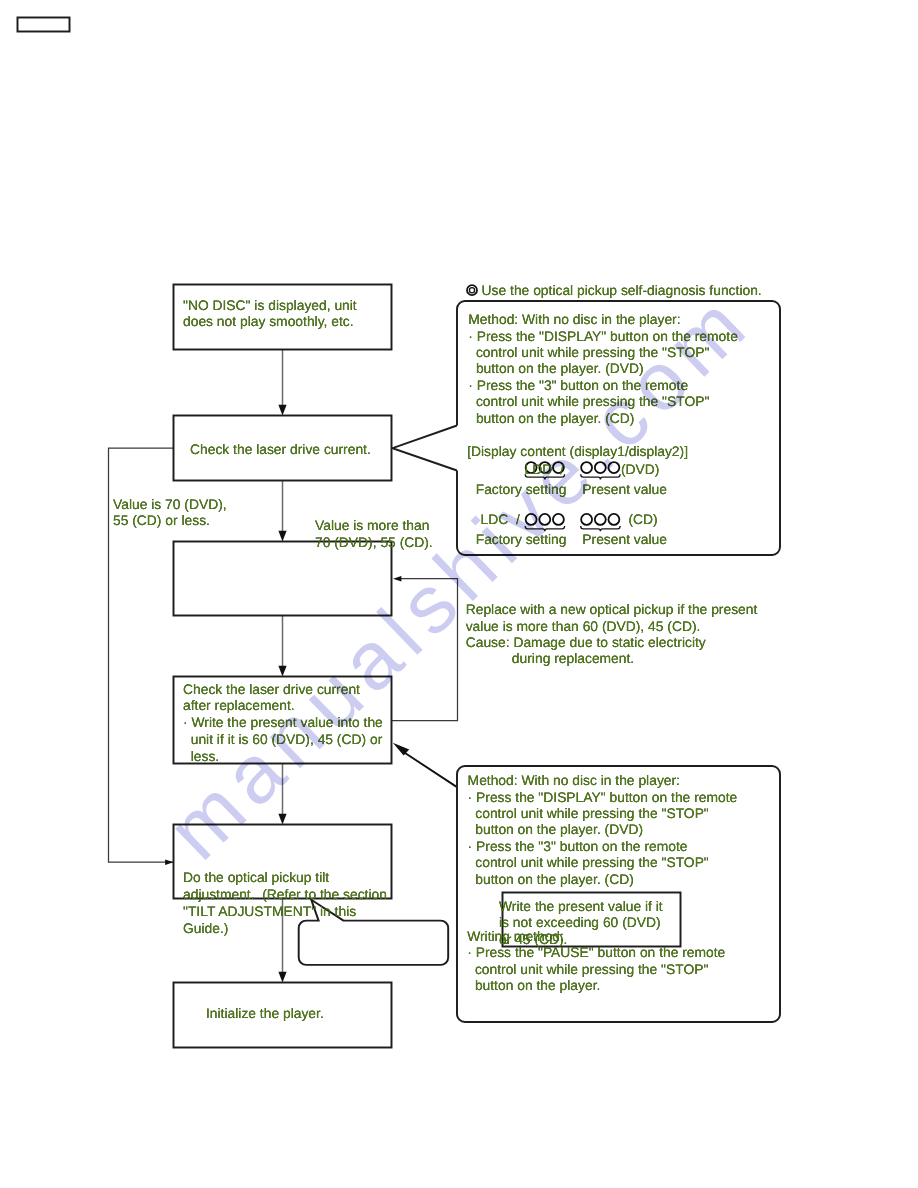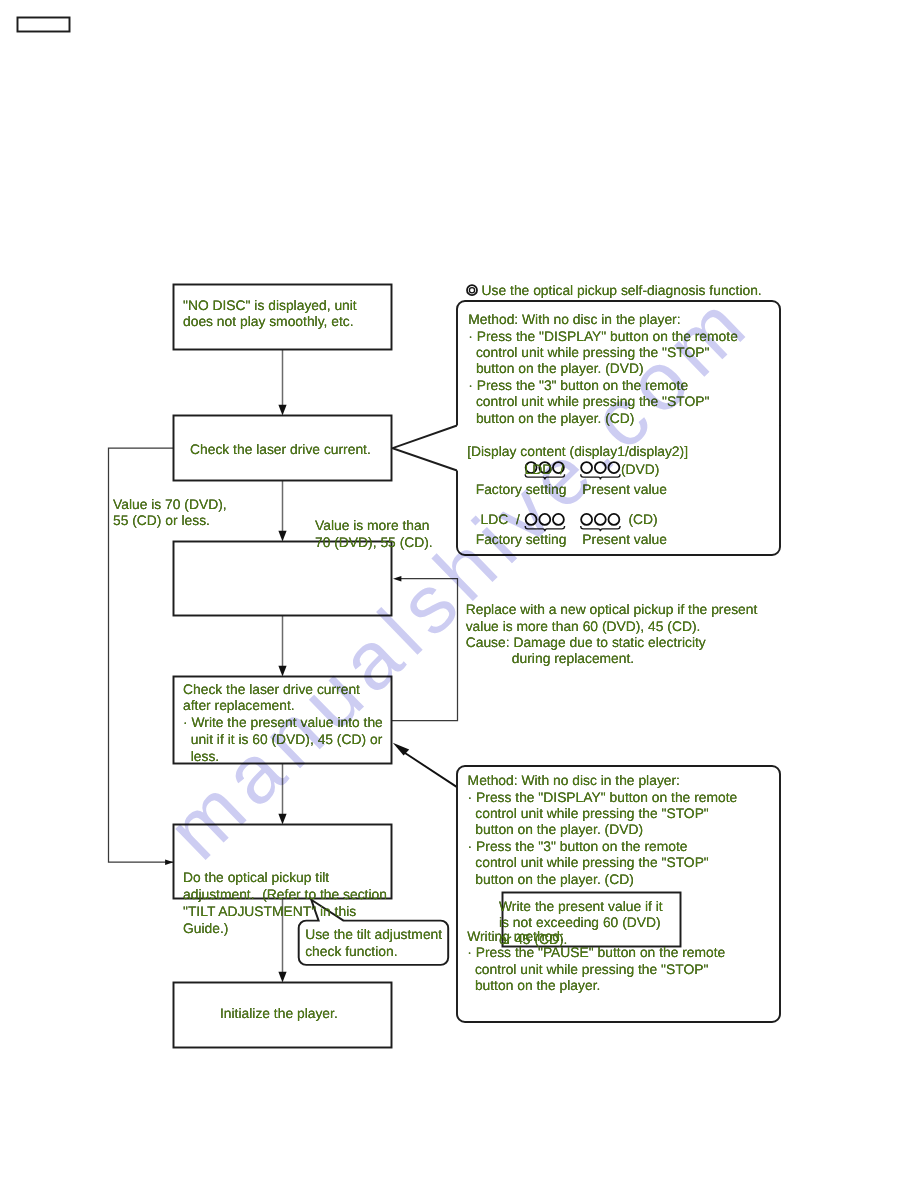--- a/index.html
+++ b/index.html
@@ -106,21 +106,21 @@
 <div class="txt bx" style="left:190px;top:440.6px;">Check the laser drive current.</div>
 <div class="txt bx" style="left:183px;top:680.6px;">Check the laser drive current
 after replacement.
 · Write the present value into the
   unit if it is 60 (DVD), 45 (CD) or
   less.</div>
 <div class="txt bx" style="left:183px;top:869px;">Do the optical pickup tilt
 adjustment.  (Refer to the section
 "TILT ADJUSTMENT" in this
 Guide.)</div>
-<div class="txt bx" style="left:220px;top:1005.2px;">Initialize the player.</div>
+<div class="txt bx" style="left:206px;top:1005.2px;">Initialize the player.</div>
 
 <div class="txt bx" style="left:113px;top:495.6px;">Value is 70 (DVD),
 55 (CD) or less.</div>
 <div class="txt bx" style="left:290px;top:517px;margin-left:25px;">Value is more than
 70 (DVD), 55 (CD).</div>
 
 <div class="txt nt" style="left:481.6px;top:282.3px;">Use the optical pickup self-diagnosis function.</div>
 
 <div class="txt nt" style="left:468.2px;top:311.2px;">Method: With no disc in the player:
 · Press the "DISPLAY" button on the remote
@@ -154,15 +154,13 @@
   control unit while pressing the "STOP"
   button on the player. (CD)</div>
 <div class="txt nt" style="left:499px;top:897.8px;">Write the present value if it
 is not exceeding 60 (DVD)
 or 45 (CD).</div>
 <div class="txt nt" style="left:467.2px;top:928px;">Writing method:
 · Press the "PAUSE" button on the remote
   control unit while pressing the "STOP"
   button on the player.</div>
 
-<div class="txt nt" style="left:305.2px;top:926.2px;">Use the tilt adjustment
-check function.</div>
 </div>
 
 </body></html>

